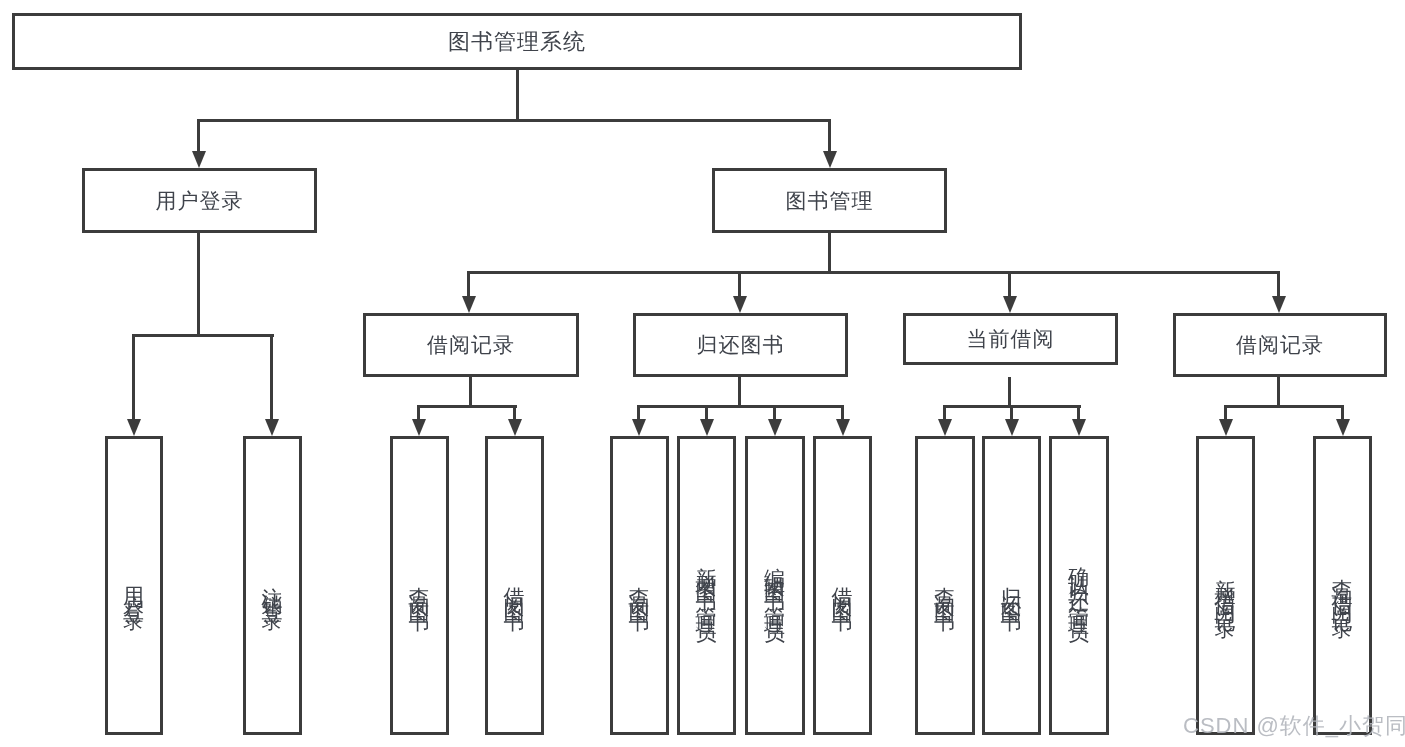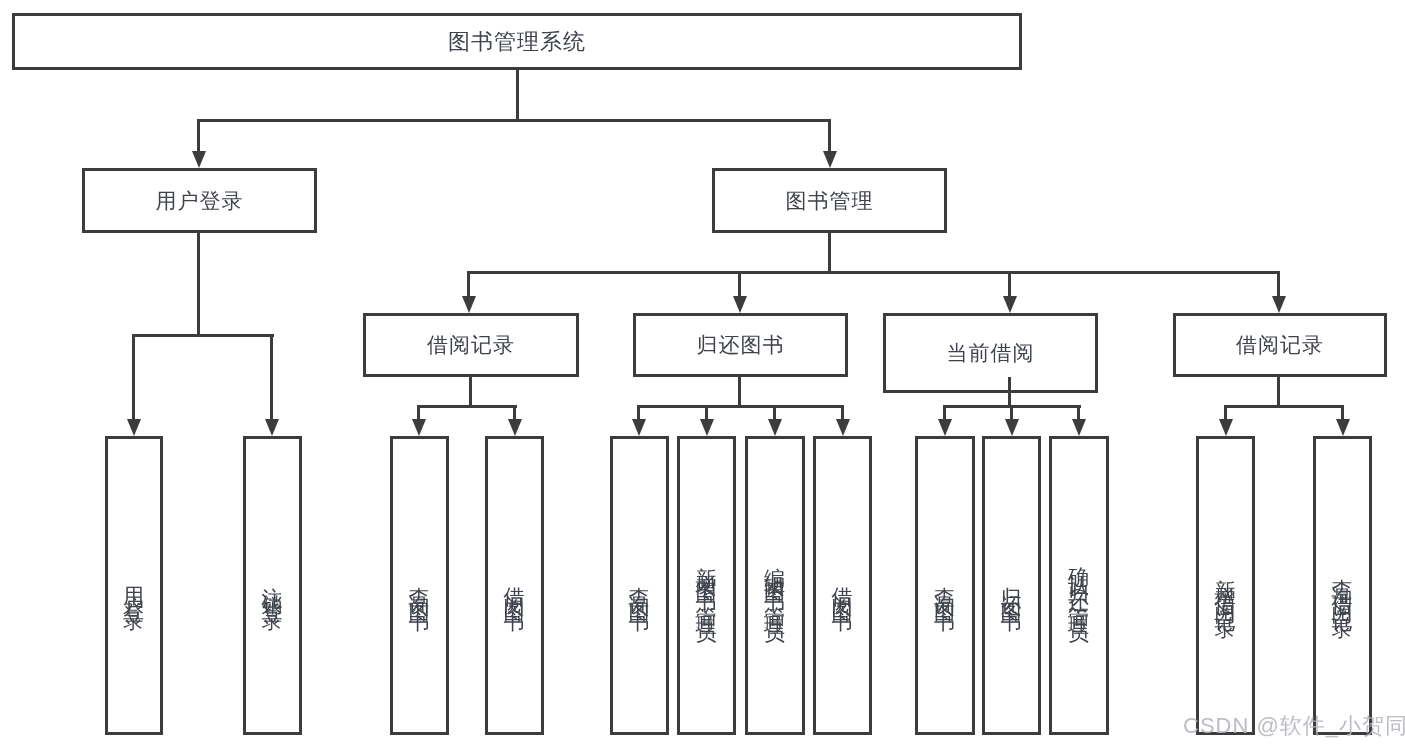--- a/index.html
+++ b/index.html
@@ -57,21 +57,21 @@
   <div class="node lvl-mid" style="left:712px;top:168px;width:235px;height:65px">
     <span>图书管理</span>
   </div>
 
   <div class="node lvl-mid" style="left:363px;top:313px;width:216px;height:64px">
     <span>借阅记录</span>
   </div>
   <div class="node lvl-mid" style="left:633px;top:313px;width:215px;height:64px">
     <span>归还图书</span>
   </div>
-  <div class="node lvl-mid" style="left:883px;top:313px;width:215px;height:80px">
+  <div class="node lvl-mid" style="left:903px;top:313px;width:215px;height:52px">
     <span>当前借阅</span>
   </div>
   <div class="node lvl-mid" style="left:1173px;top:313px;width:214px;height:64px">
     <span>借阅记录</span>
   </div>
 
   <div class="node leaf" style="left:105px;top:436px;width:58px;height:299px">
     <span>用户登录</span>
   </div>
   <div class="node leaf" style="left:243px;top:436px;width:59px;height:299px">

